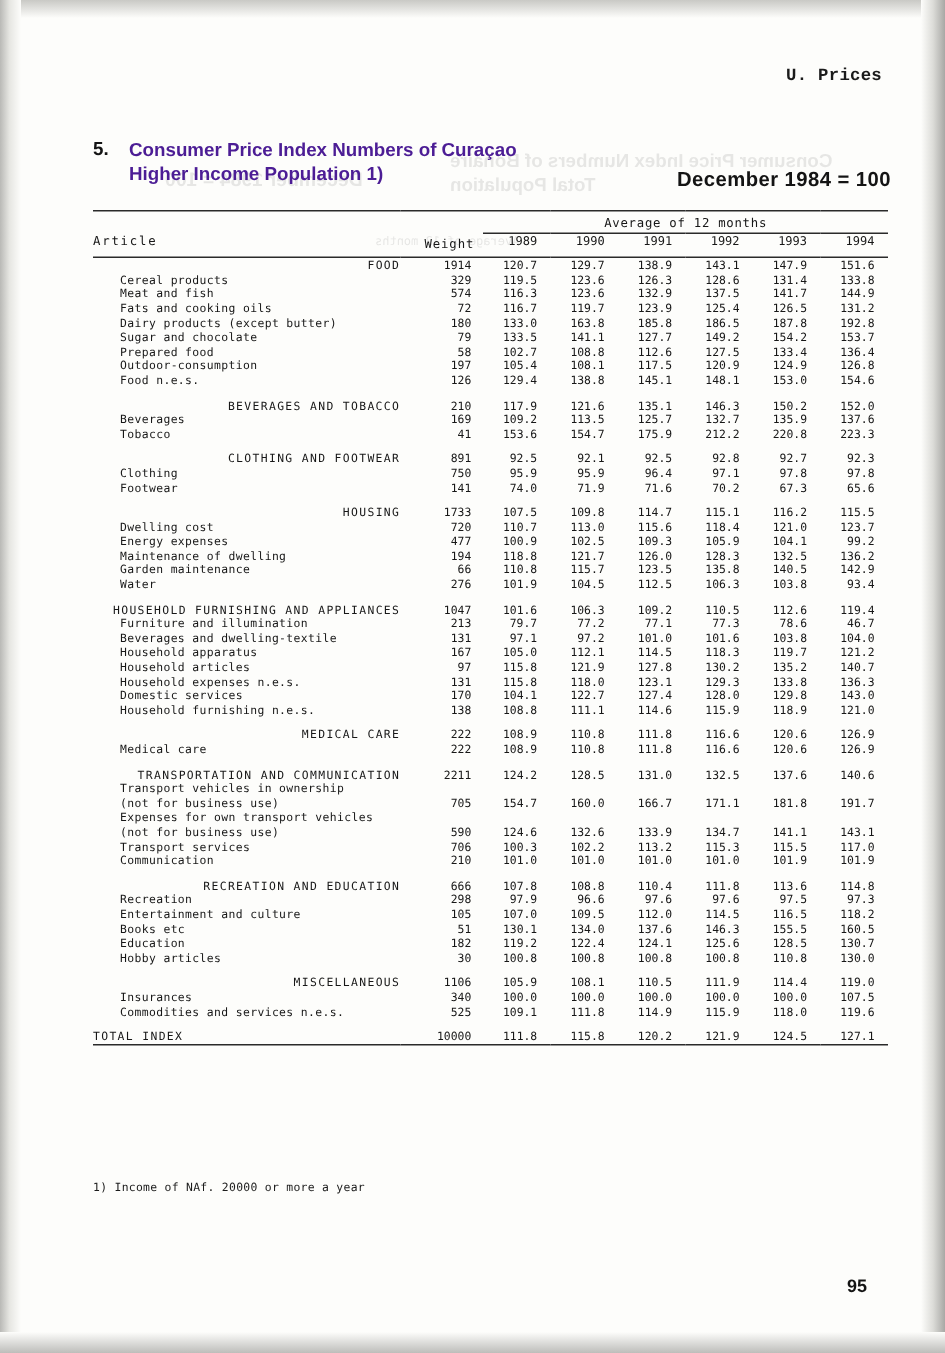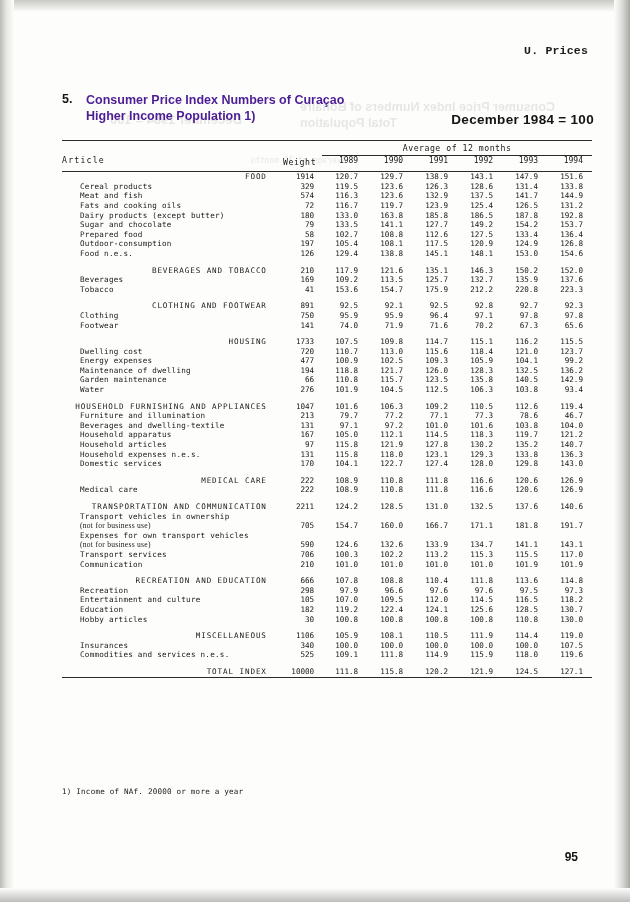--- a/index.html
+++ b/index.html
@@ -129,23 +129,23 @@
     text-align: center;
     padding-bottom: 2px !important;
   }
 
   .col-article { width: 212px; }
   .col-weight  { width: 56px; text-align: right; padding-right: 8px !important; }
   .col-year    { width: 43px; text-align: right; padding-right: 9px !important; }
 
   .grp-name { letter-spacing: 0.9px; text-align: right; }
   .item-name { padding-left: 18px !important; letter-spacing: 0.25px; }
-  .cont-name { padding-left: 18px !important; letter-spacing: 0.25px; font-family: Liberation Serif, serif; }
+  .cont-name { padding-left: 18px !important; letter-spacing: 0.25px; }
   .spacer-row td { height: 7px; }
-  .total-row { letter-spacing: 0.9px; text-align: right; }
+  .total-row { letter-spacing: 0.9px; }
 
   .footnote {
     position: absolute;
     left: 62px;
     top: 787px;
     font-family: "DejaVu Sans Mono", monospace;
     font-size: 7.6px;
     color: #1b1b1b;
     letter-spacing: 0.2px;
   }
@@ -524,20 +524,30 @@
           <tr>
             <td class="item-name">Domestic services</td>
             <td class="col-weight">170</td>
             <td class="col-year">104.1</td>
             <td class="col-year">122.7</td>
             <td class="col-year">127.4</td>
             <td class="col-year">128.0</td>
             <td class="col-year">129.8</td>
             <td class="col-year">143.0</td>
           </tr>
+          <tr>
+            <td class="item-name">Household furnishing n.e.s.</td>
+            <td class="col-weight">138</td>
+            <td class="col-year">108.8</td>
+            <td class="col-year">111.1</td>
+            <td class="col-year">114.6</td>
+            <td class="col-year">115.9</td>
+            <td class="col-year">118.9</td>
+            <td class="col-year">121.0</td>
+          </tr>
           <tr class="spacer-row">
             <td colspan="8"></td>
           </tr>
           <tr>
             <td class="grp-name">MEDICAL CARE</td>
             <td class="col-weight">222</td>
             <td class="col-year">108.9</td>
             <td class="col-year">110.8</td>
             <td class="col-year">111.8</td>
             <td class="col-year">116.6</td>
@@ -654,20 +664,30 @@
             <td class="item-name">Entertainment and culture</td>
             <td class="col-weight">105</td>
             <td class="col-year">107.0</td>
             <td class="col-year">109.5</td>
             <td class="col-year">112.0</td>
             <td class="col-year">114.5</td>
             <td class="col-year">116.5</td>
             <td class="col-year">118.2</td>
           </tr>
           <tr>
+            <td class="item-name">Books etc</td>
+            <td class="col-weight">51</td>
+            <td class="col-year">130.1</td>
+            <td class="col-year">134.0</td>
+            <td class="col-year">137.6</td>
+            <td class="col-year">146.3</td>
+            <td class="col-year">155.5</td>
+            <td class="col-year">160.5</td>
+          </tr>
+          <tr>
             <td class="item-name">Education</td>
             <td class="col-weight">182</td>
             <td class="col-year">119.2</td>
             <td class="col-year">122.4</td>
             <td class="col-year">124.1</td>
             <td class="col-year">125.6</td>
             <td class="col-year">128.5</td>
             <td class="col-year">130.7</td>
           </tr>
           <tr>

